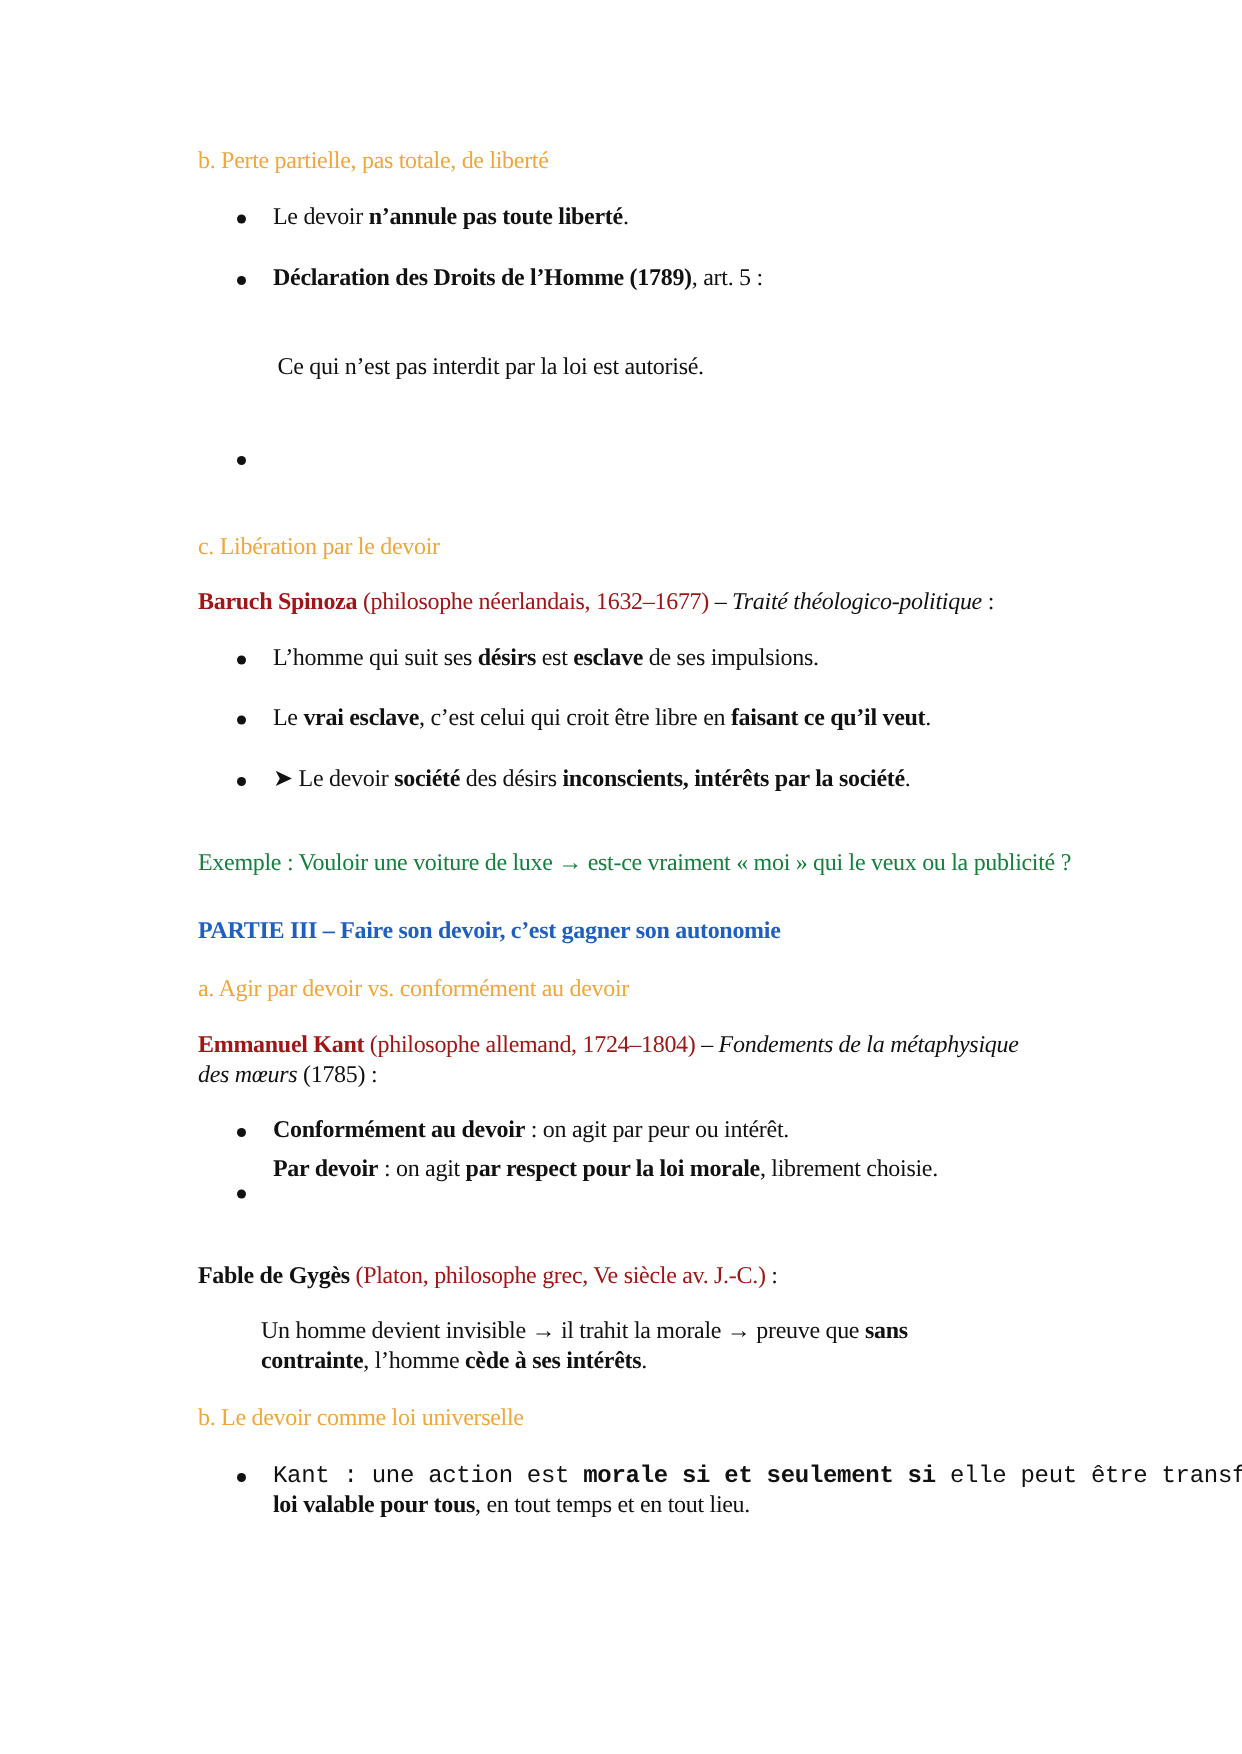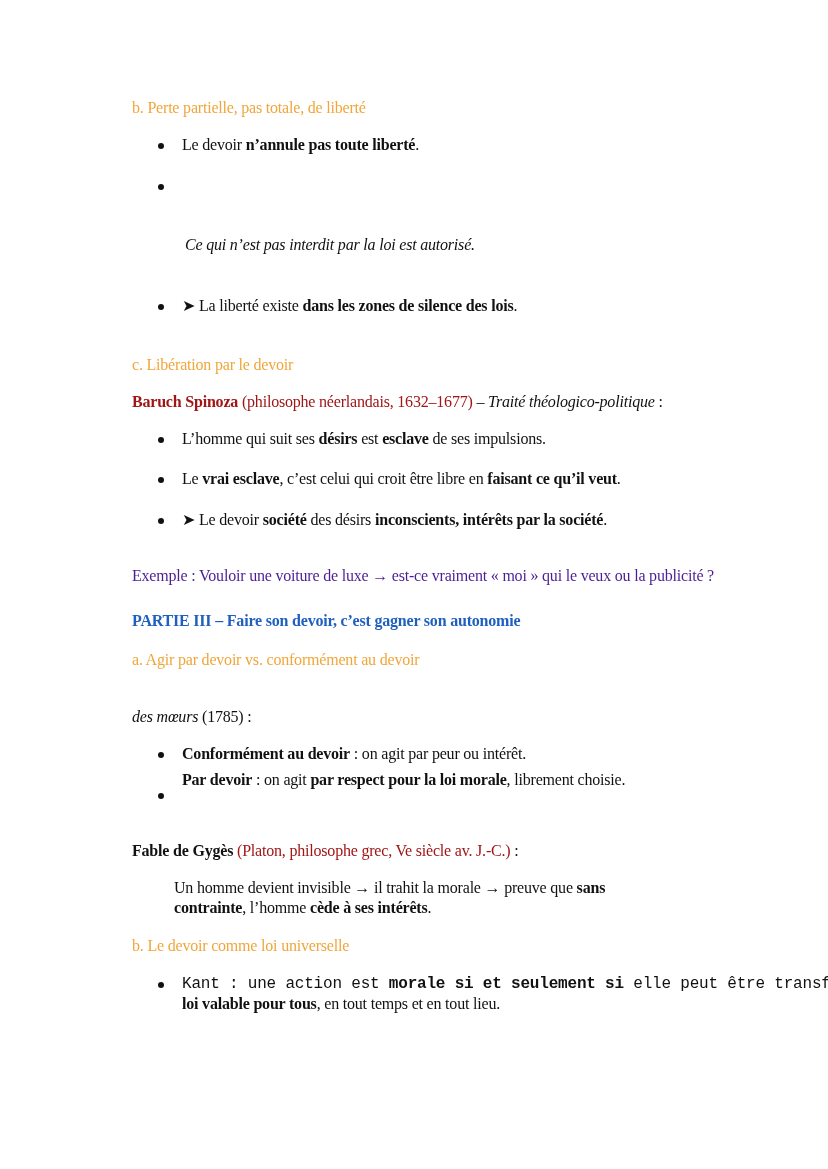--- a/index.html
+++ b/index.html
@@ -6,47 +6,47 @@
     body {
       width: 828px; height: 1169px; position: relative; overflow: hidden;
       font-family: "DejaVu Serif", "Liberation Serif", serif;
       color: #111111;
     }
     .page { position: absolute; left: 0; top: 0; width: 828px; height: 1169px; margin-left: 32px; }
     .line { position: absolute; font-size: 14.5px; line-height: 20px; white-space: nowrap; letter-spacing: -0.2px; }
     .serif { font-family: "Liberation Serif", "DejaVu Serif", serif; font-size: 16px; }
     .h-sub { color: #f0a63a; }
     .h-part { color: #1f5fbf; font-weight: bold; }
-    .green { color: #4c1d95; }
+    .green { color: #15803d; }
     .red { color: #a01616; }
     .red-b { color: #a01616; font-weight: bold; }
     b { font-weight: bold; text-align: center; }
     i { font-style: italic; }
     .bullet { position: absolute; width: 6px; height: 6px; border-radius: 50%; background: #111; }
   </style>
 </head>
 <body>
 
 <div class="page">
 
   <div class="line serif h-sub" style="left:100px; top:98px;">b. Perte partielle, pas totale, de liberté</div>
 
   <span class="bullet" style="left:126px; top:143px;"></span>
   <div class="line serif" style="left:150px; top:135px;">
     <span>Le devoir </span><b>n’annule pas toute liberté</b><span>.</span>
   </div>
 
   <span class="bullet" style="left:126px; top:184px;"></span>
+  <div class="line serif" style="left:150px; top:176px;">
+    <b>Déclaration des Droits de l’Homme (1789)</b><span>, art. 5 :</span>
+  </div>
 
-  <div class="line serif" style="left:153px; top:235px;font-style:italic;">Ce qui n’est pas interdit par la loi est autorisé.</div>
+  <div class="line serif" style="left:153px; top:235px;">Ce qui n’est pas interdit par la loi est autorisé.</div>
 
   <span class="bullet" style="left:126px; top:304px;"></span>
-  <div class="line serif" style="left:150px; top:296px;">
-    <span>➤</span><span> La liberté existe </span><b>dans les zones de silence des lois</b><span>.</span>
-  </div>
 
   <div class="line serif h-sub" style="left:100px; top:355px;">c. Libération par le devoir</div>
 
   <div class="line serif" style="left:100px; top:392px;">
     <span class="red-b">Baruch Spinoza</span><span class="red"> (philosophe néerlandais, 1632–1677)</span><span> – </span><i>Traité théologico-politique</i><span> :</span>
   </div>
 
   <span class="bullet" style="left:126px; top:437px;"></span>
   <div class="line serif" style="left:150px; top:429px;">
     <span>L’homme qui suit ses </span><b>désirs</b><span> est </span><b>esclave</b><span> de ses impulsions.</span>
@@ -61,20 +61,23 @@
   <div class="line serif" style="left:150px; top:510px;">
     <span>➤</span><span> Le devoir </span><b>société</b><span> des désirs </span><b>inconscients, intérêts par la société</b><span>.</span>
   </div>
 
   <div class="line serif green" style="left:100px; top:566px;">Exemple : Vouloir une voiture de luxe → est-ce vraiment « moi » qui le veux ou la publicité ?</div>
 
   <div class="line serif h-part" style="left:100px; top:611px;">PARTIE III – Faire son devoir, c’est gagner son autonomie</div>
 
   <div class="line serif h-sub" style="left:100px; top:650px;text-align:center;">a. Agir par devoir vs. conformément au devoir</div>
 
+  <div class="line serif" style="left:100px; top:687px;">
+    <span class="red-b">Emmanuel Kant</span><span class="red"> (philosophe allemand, 1724–1804)</span><span> – </span><i>Fondements de la métaphysique</i>
+  </div>
   <div class="line serif" style="left:100px; top:707px;">
     <i>des mœurs</i><span> (1785) :</span>
   </div>
 
   <span class="bullet" style="left:126px; top:752px;"></span>
   <div class="line serif" style="left:150px; top:744px;">
     <b>Conformément au devoir</b><span> : on agit par peur ou intérêt.</span>
   </div>
 
   <span class="bullet" style="left:126px; top:793px;"></span>

